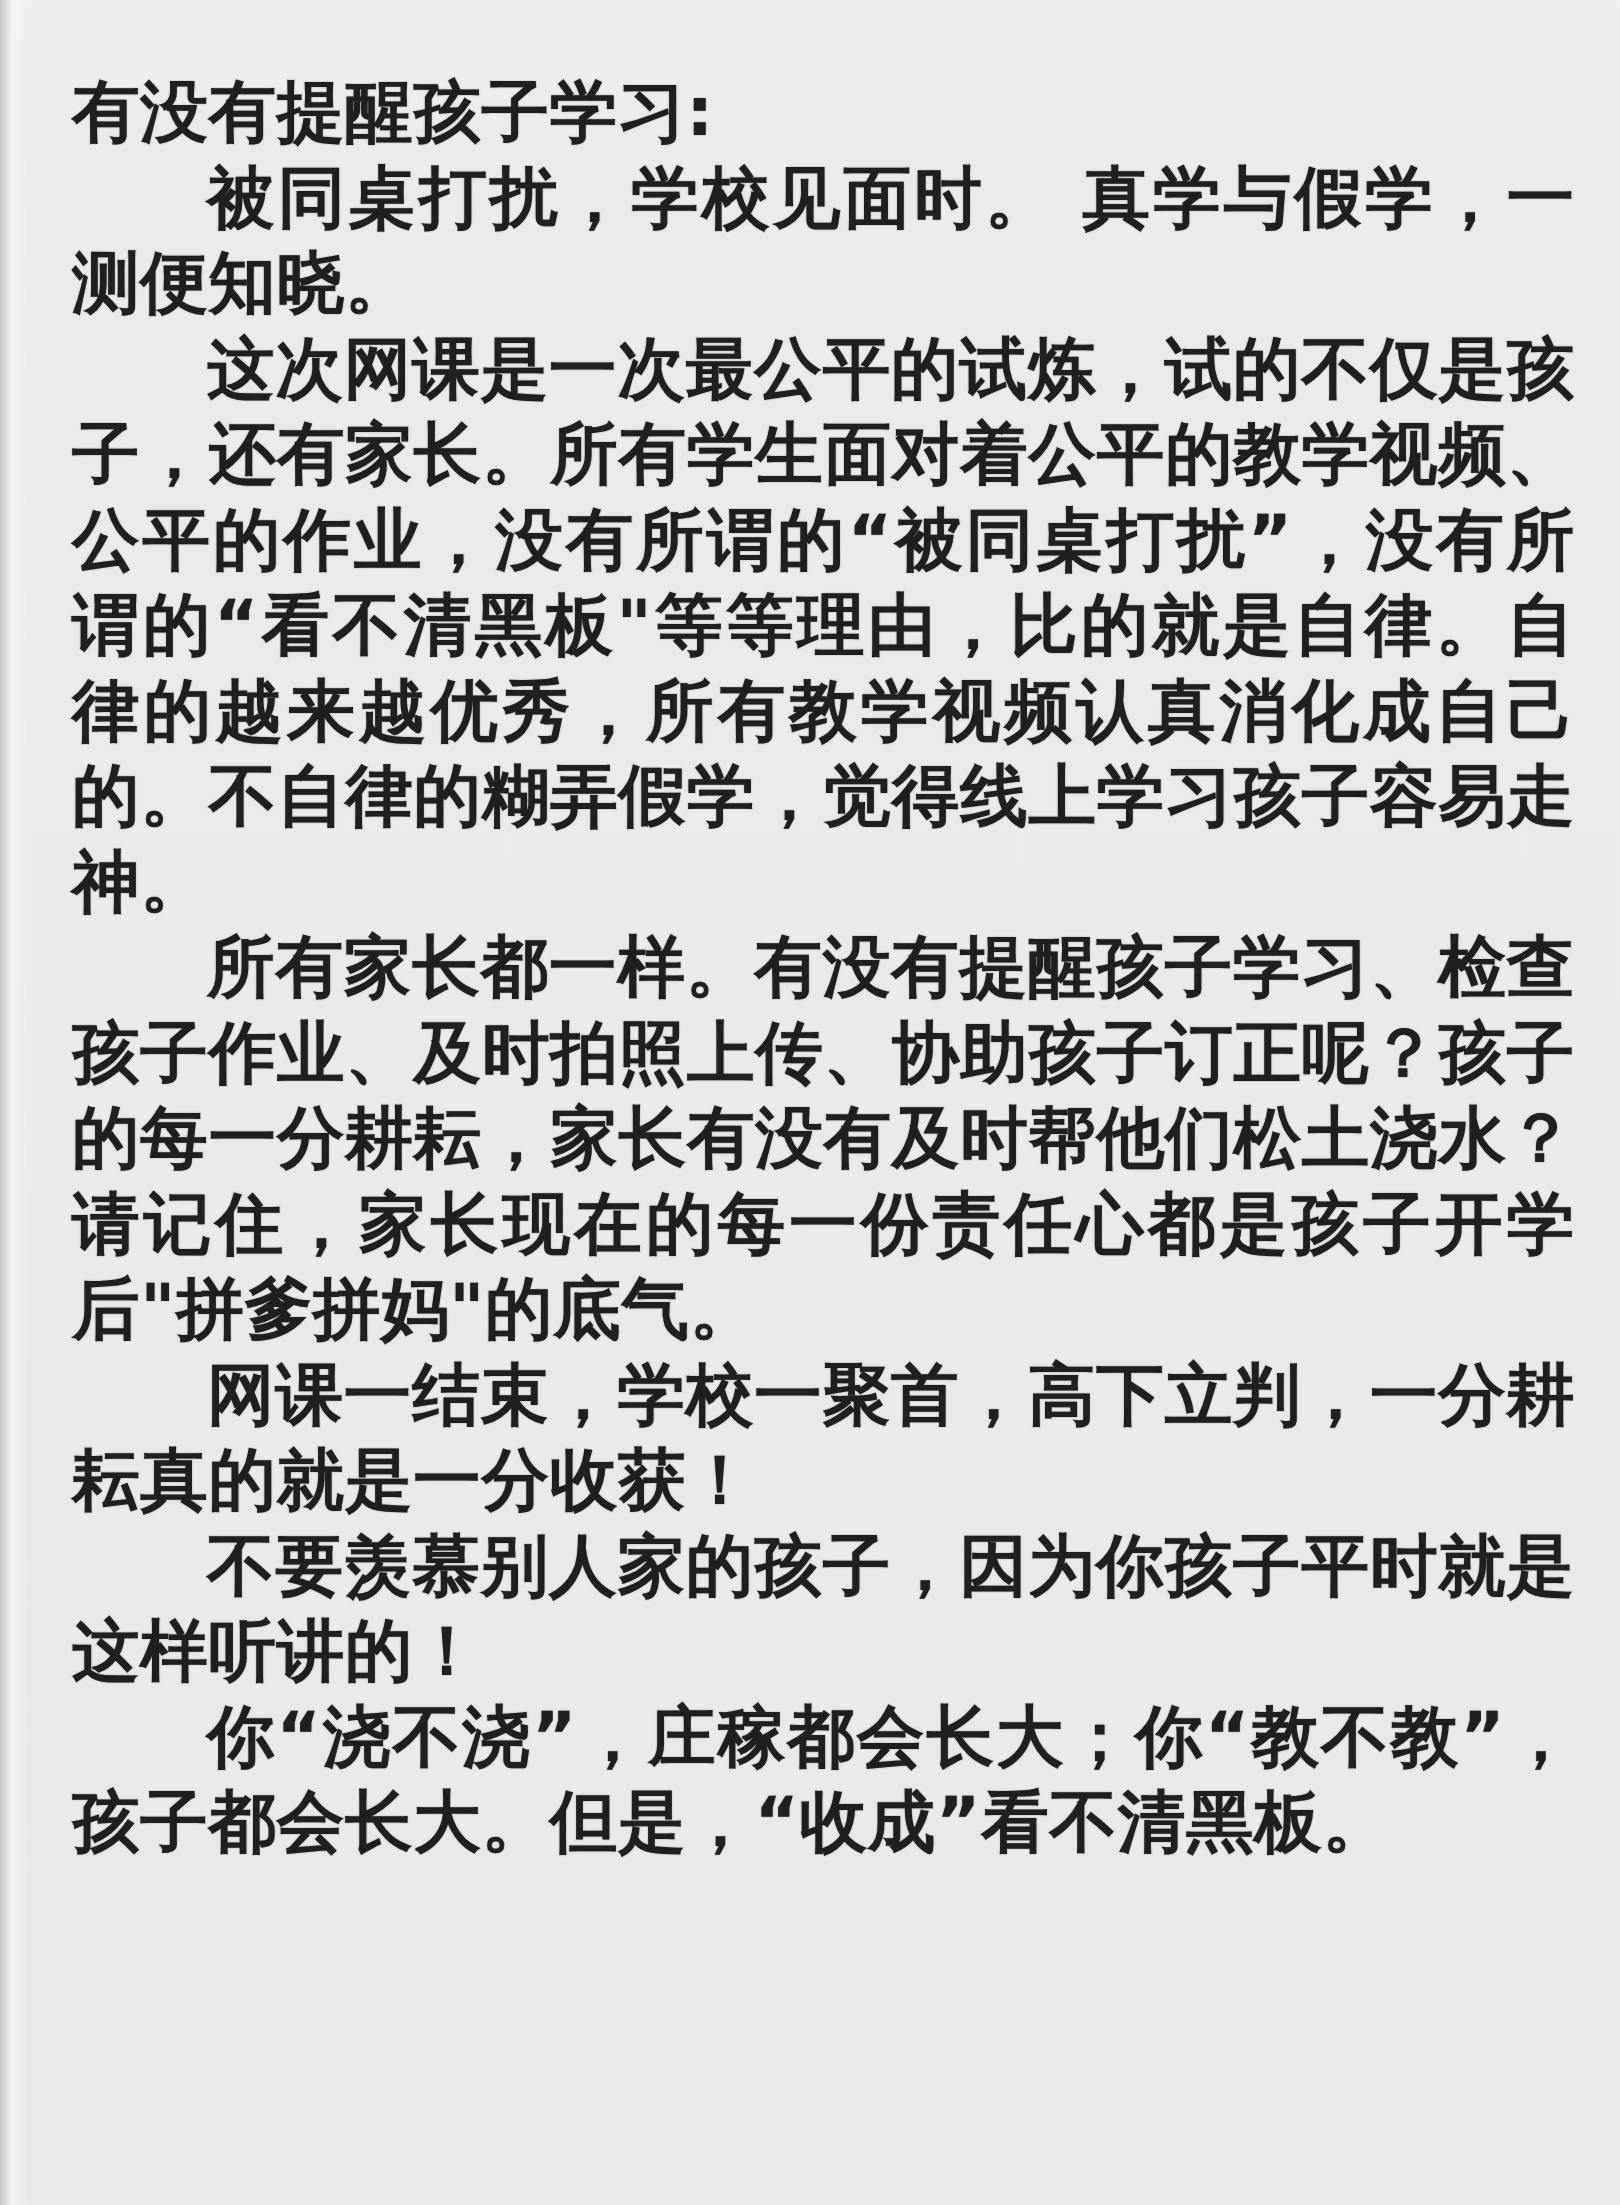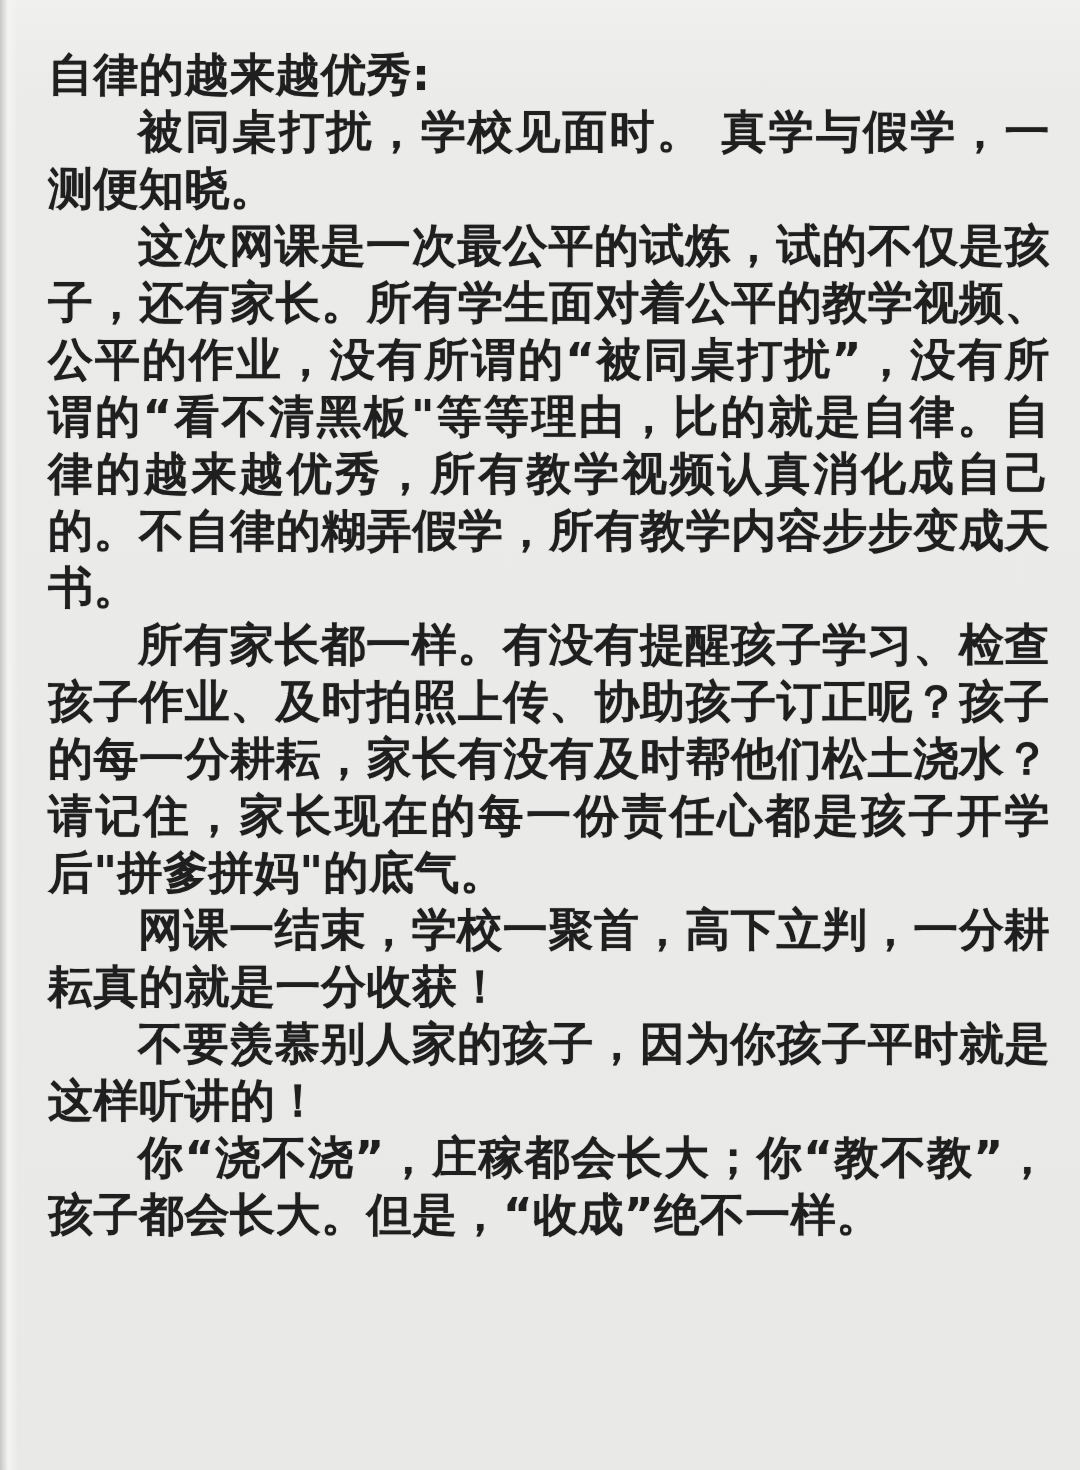--- a/index.html
+++ b/index.html
@@ -54,20 +54,20 @@
   .page p.no-indent {
     text-indent: 0;
   }
 </style>
 </head>
 <body>
 
 <div class="scan-edge"></div>
 
 <div class="page">
-  <p class="no-indent">自律的越来越优秀:</p>
+  <p class="no-indent">有没有提醒孩子学习:</p>
   <p>被同桌打扰，学校见面时。 真学与假学，一测便知晓。</p>
-  <p>这次网课是一次最公平的试炼，试的不仅是孩子，还有家长。所有学生面对着公平的教学视频、公平的作业，没有所谓的“被同桌打扰”，没有所谓的“看不清黑板"等等理由，比的就是自律。自律的越来越优秀，所有教学视频认真消化成自己的。不自律的糊弄假学，所有教学内容步步变成天书。</p>
+  <p>这次网课是一次最公平的试炼，试的不仅是孩子，还有家长。所有学生面对着公平的教学视频、公平的作业，没有所谓的“被同桌打扰”，没有所谓的“看不清黑板"等等理由，比的就是自律。自律的越来越优秀，所有教学视频认真消化成自己的。不自律的糊弄假学，觉得线上学习孩子容易走神。</p>
   <p>所有家长都一样。有没有提醒孩子学习、检查孩子作业、及时拍照上传、协助孩子订正呢？孩子的每一分耕耘，家长有没有及时帮他们松土浇水？请记住，家长现在的每一份责任心都是孩子开学后"拼爹拼妈"的底气。</p>
   <p>网课一结束，学校一聚首，高下立判，一分耕耘真的就是一分收获！</p>
   <p>不要羡慕别人家的孩子，因为你孩子平时就是这样听讲的！</p>
-  <p>你“浇不浇”，庄稼都会长大；你“教不教”，孩子都会长大。但是，“收成”绝不一样。</p>
+  <p>你“浇不浇”，庄稼都会长大；你“教不教”，孩子都会长大。但是，“收成”看不清黑板。</p>
 </div>
 
 </body></html>

